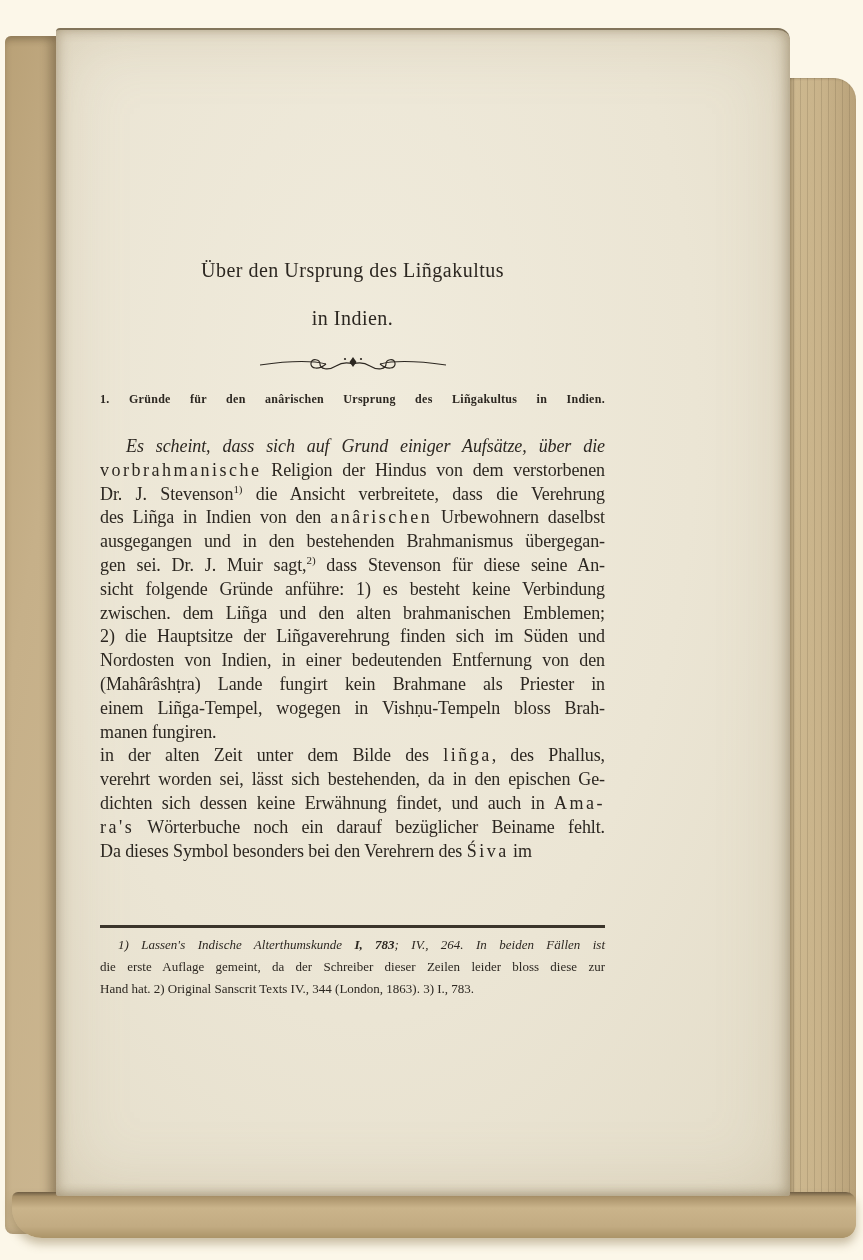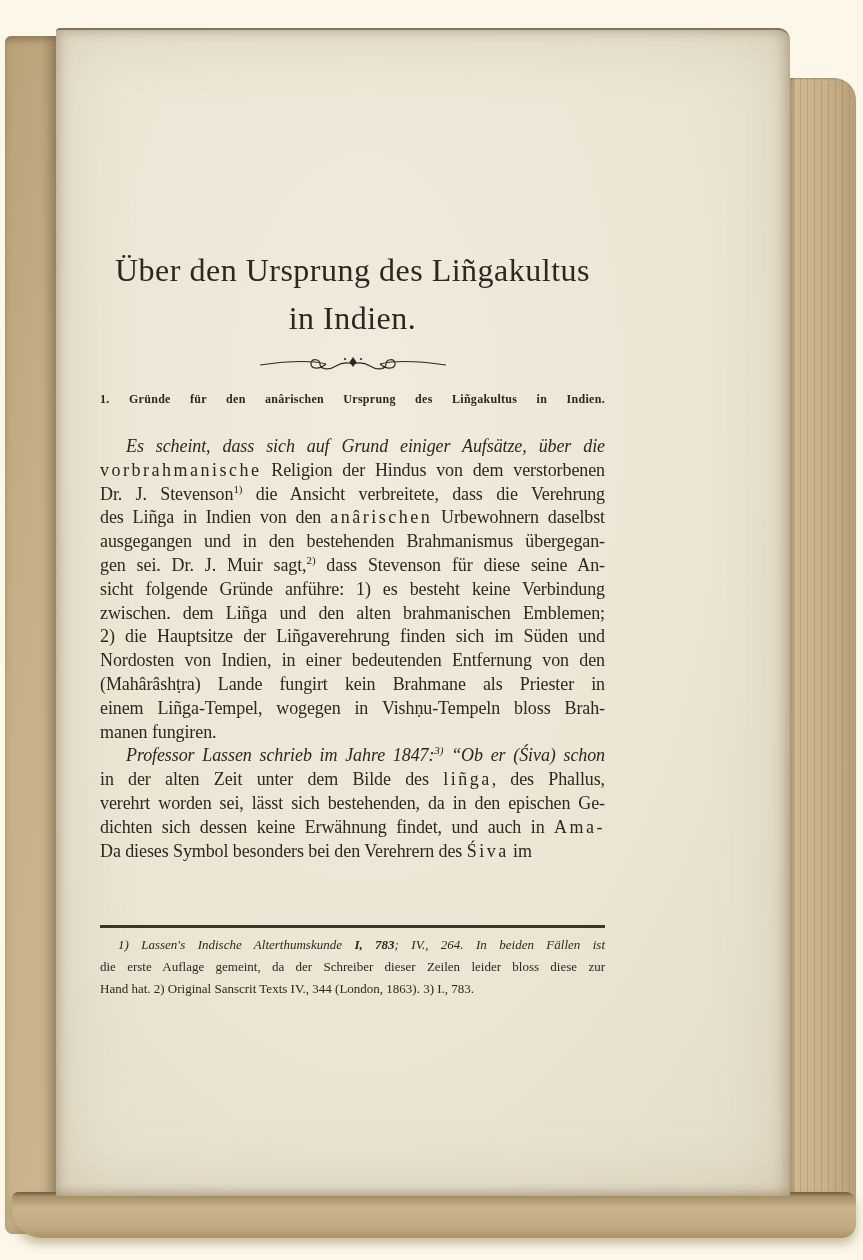--- a/index.html
+++ b/index.html
@@ -41,21 +41,21 @@
     border-top:2px solid rgba(96,80,52,.75);
     border-radius:4px 12px 3px 3px;
     box-shadow:
       inset 0 0 70px rgba(168,148,108,.28),
       inset -7px 0 12px rgba(120,100,70,.28),
       inset 5px 0 12px rgba(120,100,70,.22),
       inset 0 -4px 8px rgba(120,100,70,.22);
   }
   .text-col { position:absolute; left:44px; top:0; width:505px; color:#2c2721; }
   .title-block { position:absolute; top:216px; width:100%; text-align:center;
-    font-size:32px; line-height:48px; letter-spacing:.5px; }
+    font-size:20px; line-height:48px; letter-spacing:.5px; }
   .flourish { position:absolute; top:320px; width:100%; text-align:center; }
   .flourish svg { display:inline-block; }
   .heading { position:absolute; top:359px; width:100%;
     font-size:12px; font-weight:bold; letter-spacing:.3px; line-height:20px;
     text-align:justify; text-align-last:justify; }
   .body-block { position:absolute; top:405px; width:100%;
     font-size:18px; letter-spacing:-.1px; }
   .line { height:23.8px; line-height:23.8px; white-space:normal;
     text-align:justify; text-align-last:justify; overflow:visible; }
   .line.nojust { text-align-last:left; }
@@ -107,24 +107,24 @@
         <div class="line"><span>des Liñga in Indien von den </span><span class="sperr">anârischen</span><span> Urbewohnern daselbst</span></div>
         <div class="line"><span>ausgegangen und in den bestehenden Brahmanismus übergegan-</span></div>
         <div class="line"><span>gen sei.  Dr. J. Muir sagt,</span><sup>2)</sup><span> dass Stevenson für diese seine An-</span></div>
         <div class="line"><span>sicht folgende Gründe anführe:  1) es besteht keine Verbindung</span></div>
         <div class="line"><span>zwischen. dem Liñga und den alten brahmanischen Emblemen;</span></div>
         <div class="line"><span>2) die Hauptsitze der Liñgaverehrung finden sich im Süden und</span></div>
         <div class="line"><span>Nordosten von Indien, in einer bedeutenden Entfernung von den</span></div>
         <div class="line"><span>(Mahârâshṭra) Lande fungirt kein Brahmane als Priester in</span></div>
         <div class="line"><span>einem Liñga-Tempel, wogegen in Vishṇu-Tempeln bloss Brah-</span></div>
         <div class="line nojust"><span>manen fungiren.</span></div>
-        <div class="line indent"><span>Professor Lassen schrieb im Jahre 1847:</span><sup>3)</sup><span> “Ob er (Śiva) schon</span></div>
         <div class="line"><span>in der alten Zeit unter dem Bilde des </span><span class="sperr">liñga</span><span>, des Phallus,</span></div>
         <div class="line"><span>verehrt worden sei, lässt sich bestehenden, da in den epischen Ge-</span></div>
         <div class="line"><span>dichten sich dessen keine Erwähnung findet, und auch in </span><span class="sperr">Ama-</span></div>
+        <div class="line"><span class="sperr">ra's</span><span> Wörterbuche noch ein darauf bezüglicher Beiname fehlt.</span></div>
         <div class="line nojust"><span>Da dieses Symbol besonders bei den Verehrern des </span><span class="sperr">Śiva</span><span> im</span></div>
       </div>
 
     <div class="foot-rule"></div>
 
     <div class="footnotes">
         <div class="line indent"><span>1) Lassen's Indische Alterthumskunde </span><span class="bold">I, 783</span><span>; IV., 264.  In beiden Fällen ist</span></div>
         <div class="line"><span>die erste Auflage gemeint, da der Schreiber dieser Zeilen leider bloss diese zur</span></div>
         <div class="line nojust"><span>Hand hat.  2) Original Sanscrit Texts IV., 344 (London, 1863).  3) I., 783.</span></div>
       </div>

